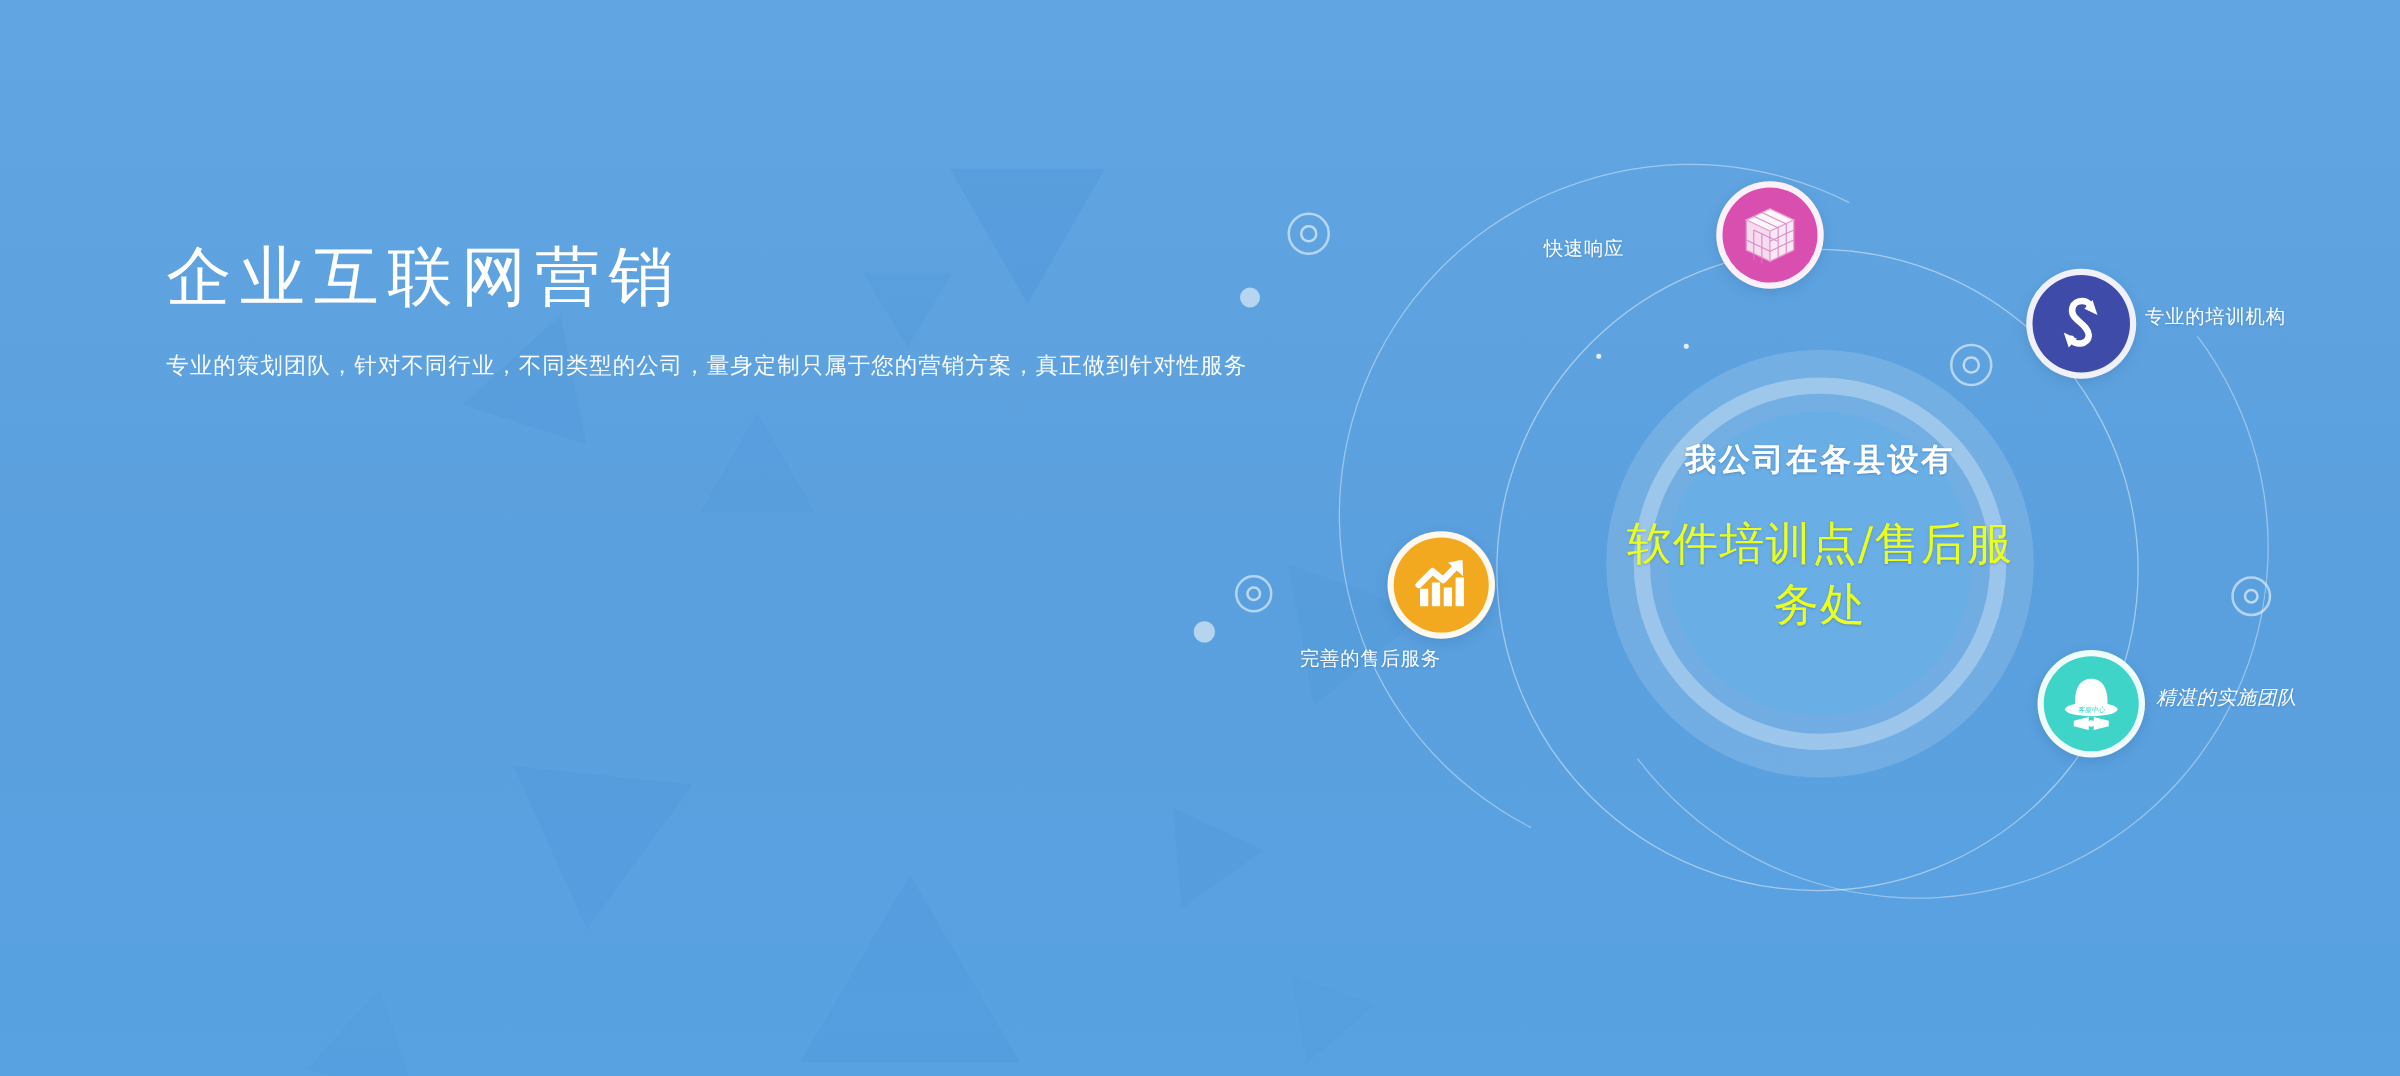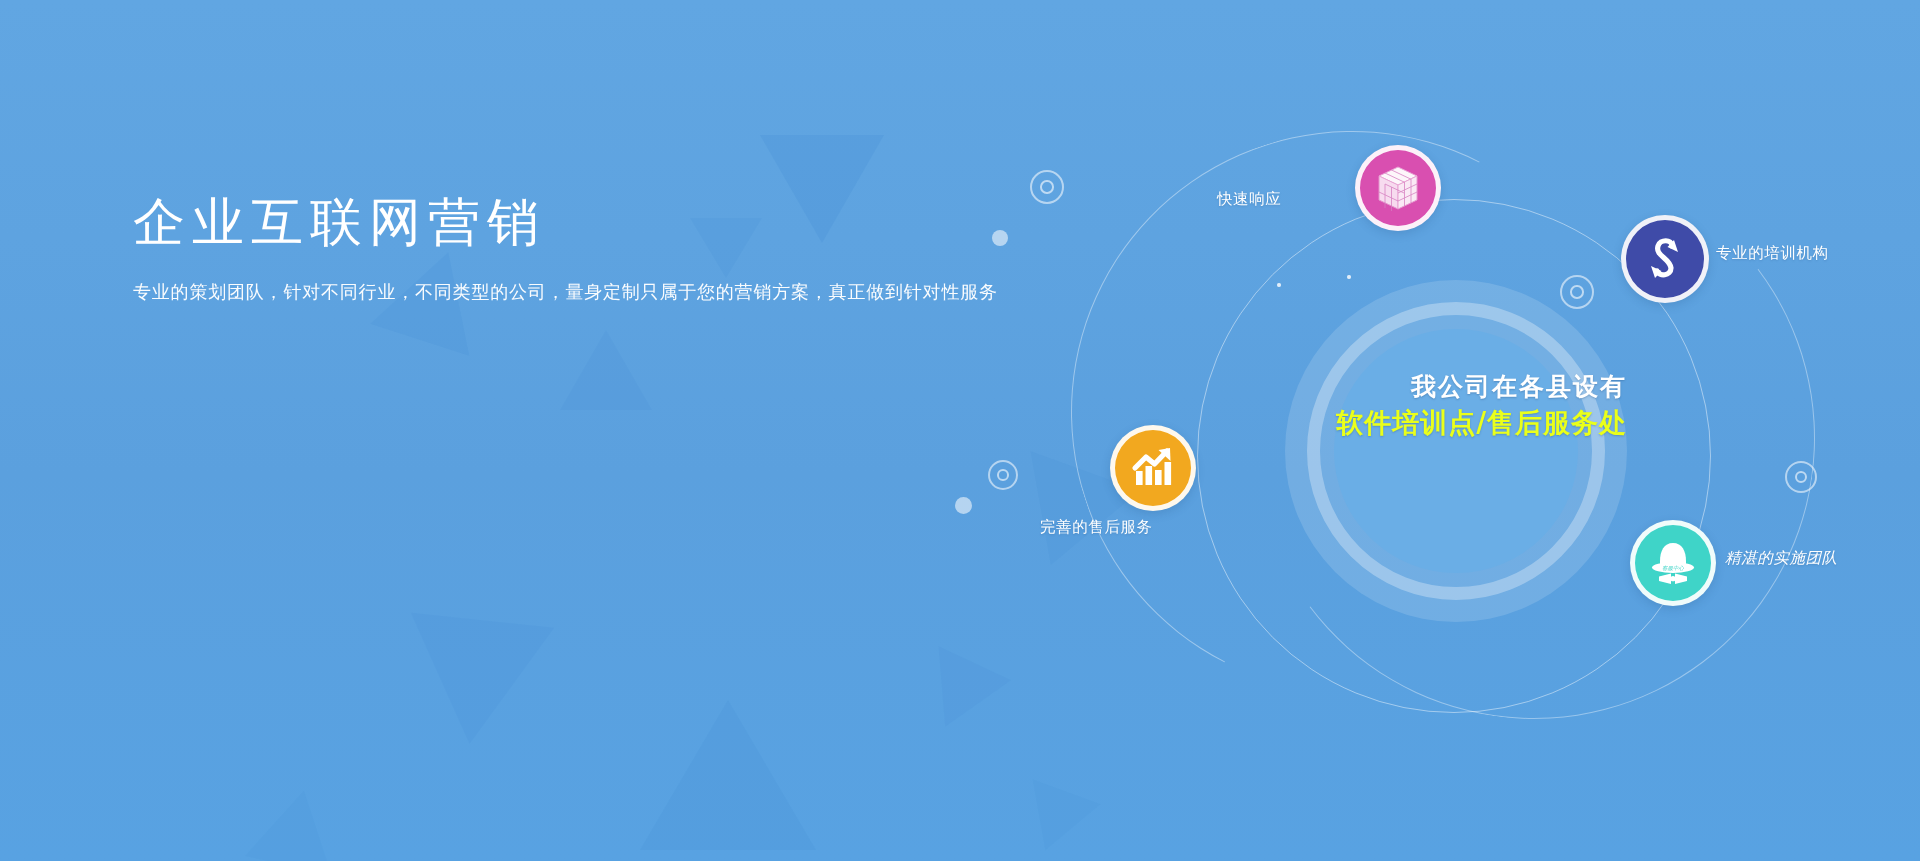--- a/index.html
+++ b/index.html
@@ -66,31 +66,31 @@
   .orbit.o2{left:-14px;top:36px;width:560px;height:560px;
             border-color:rgba(255,255,255,.40);
             border-right-color:transparent;border-bottom-color:transparent;
             transform:rotate(-18deg);}
   .orbit.o3{left:168px;top:62px;width:560px;height:560px;
             border-color:rgba(255,255,255,.38);
             border-left-color:transparent;border-top-color:transparent;
             transform:rotate(8deg);}
 
   .center-text{
-    position:absolute;left:200px;top:275px;width:342px;text-align:right;
+    position:absolute;left:200px;top:256px;width:342px;text-align:center;
   }
   .ct-1{
     font-family:"DejaVu Serif","Liberation Serif",serif;
     font-size:25px;color:#ffffff;letter-spacing:2px;font-weight:700;
     text-shadow:0 1px 2px rgba(40,80,130,.35);
   }
   .ct-2{
-    margin-top:2px;
+    margin-top:27px;
     font-family:"DejaVu Serif","Liberation Serif",serif;
-    font-size:27px;color:#eaff1a;letter-spacing:1px;font-weight:700;
+    font-size:36px;color:#eaff1a;letter-spacing:1px;font-weight:400;
     text-shadow:0 1px 2px rgba(40,80,130,.35);
   }
 
   .node{position:absolute;}
   .node .bubble{
     position:absolute;border-radius:50%;
     border:5px solid rgba(255,255,255,.92);
     box-sizing:border-box;
     display:flex;align-items:center;justify-content:center;
     box-shadow:0 3px 10px rgba(30,70,120,.18);
@@ -161,21 +161,21 @@
     <div class="target" style="left:-55px;top:75px;width:34px;height:34px;"></div>
 
     <div class="target" style="left:-97px;top:365px;width:30px;height:30px;"></div>
     <div class="target" style="left:262px;top:180px;width:0;height:0;"></div>
     <div class="target" style="left:192px;top:188px;width:0;height:0;"></div>
     <div class="target" style="left:475px;top:180px;width:34px;height:34px;"></div>
     <div class="target" style="left:700px;top:366px;width:32px;height:32px;"></div>
     <div class="dot-sm" style="left:-93px;top:135px;width:16px;height:16px;"></div>
     <div class="dot-sm" style="left:-130px;top:402px;width:17px;height:17px;"></div>
 
-    <div class="node n-fast" style="left:270px;top:50px;width:86px;height:86px;font-family:Liberation Serif, serif;">
+    <div class="node n-fast" style="left:288px;top:50px;width:86px;height:86px;font-family:Liberation Serif, serif;">
       <div class="bubble">
         <svg class="ico" width="48" height="48" viewBox="0 0 48 48">
           <g fill="#ffffff" stroke="#e8a6d4" stroke-width="1">
             <path d="M24 3 L43 12 L24 21 L5 12 Z" opacity=".95"></path>
             <path d="M5 12 L24 21 L24 45 L5 36 Z" opacity=".8"></path>
             <path d="M43 12 L24 21 L24 45 L43 36 Z" opacity=".88"></path>
           </g>
           <g stroke="#d57ec0" stroke-width=".9" fill="none" opacity=".85">
             <path d="M17.6 6 L36.6 15 M11 9 L30 18"></path>
             <path d="M11 20 L30 29 M5 28 L24 37"></path>

